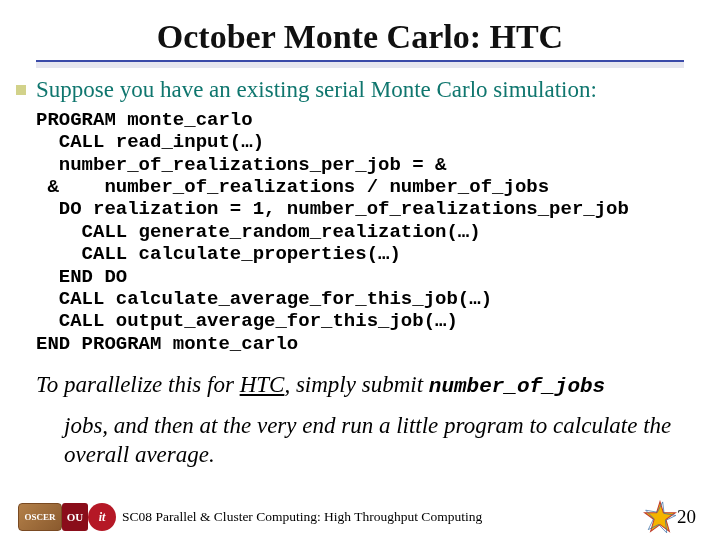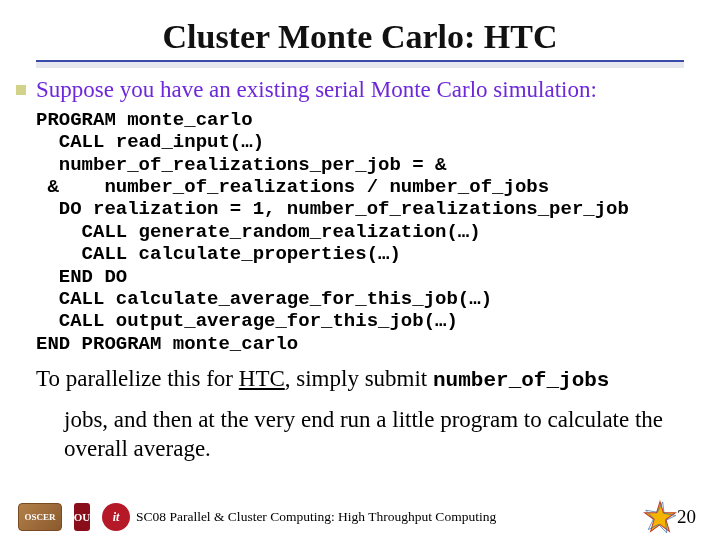--- a/index.html
+++ b/index.html
@@ -39,37 +39,38 @@
   }
   .bullet-square {
     width: 10px;
     height: 10px;
     background: #d2d28a;
     margin-top: 9px;
     flex: 0 0 auto;
   }
   .intro {
     font-size: 23px;
-    color: #6d28d9;
+    color: #0f766e;
     line-height: 1.25;
   }
   .code {
     font-family: "Courier New", Courier, monospace;
     font-weight: bold;
     font-size: 19px;
     line-height: 1.18;
     white-space: pre;
     color: #000;
-    margin: 4px 0 10px 0;
+    margin: 4px 0 16px 0;
   }
   .outro {
     font-size: 23px;
     color: #000;
     line-height: 1.25;
     margin-top: 2px;
+    font-style: italic;
   }
   .outro .mono {
     font-family: "Courier New", Courier, monospace;
     font-weight: bold;
     font-size: 21px;
   }
   .indent-hang {
     padding-left: 28px;
     margin-top: 12px;
   }
@@ -79,36 +80,36 @@
     left: 0;
     width: 100%;
     padding: 0 24px 0 18px;
     display: flex;
     align-items: center;
     justify-content: space-between;
   }
   .footer-left {
     display: flex;
     align-items: center;
-    gap: 12px;
+    gap: 0;
   }
   .logo {
     display: inline-flex;
     align-items: center;
     justify-content: center;
     border-radius: 4px;
   }
   .logo-oscer {
     width: 44px; height: 28px;
     background: linear-gradient(135deg,#b38049,#8a5a2e);
     color:#fff; font-size:9px; font-weight:bold;
     border:1px solid #7a4a22;
   }
   .logo-ou {
-    width: 16px; height: 28px;
+    width: 26px; height: 28px;
     background:#8a0d1a; color:#fff;
     font-size:11px; font-weight:bold;
     border-radius:3px;
   }
   .logo-it {
     width: 28px; height: 28px;
     background:#b51826; color:#fff;
     font-size:12px; font-weight:bold; font-style:italic;
     border-radius:14px;
   }
@@ -132,21 +133,21 @@
   .pagenum {
     font-size: 19px;
     color: #000;
   }
 </style>
 </head>
 <body>
 
 <div class="slide">
 
-  <div class="title">Cluster Monte Carlo: HTC</div>
+  <div class="title">October Monte Carlo: HTC</div>
   <div class="rule"></div>
 
   <div class="bullet-row">
     <div class="bullet-square"></div>
     <div class="intro">Suppose you have an existing serial Monte Carlo simulation:</div>
   </div>
 
   <pre class="code">PROGRAM monte_carlo
   CALL read_input(…)
   number_of_realizations_per_job = &amp;

